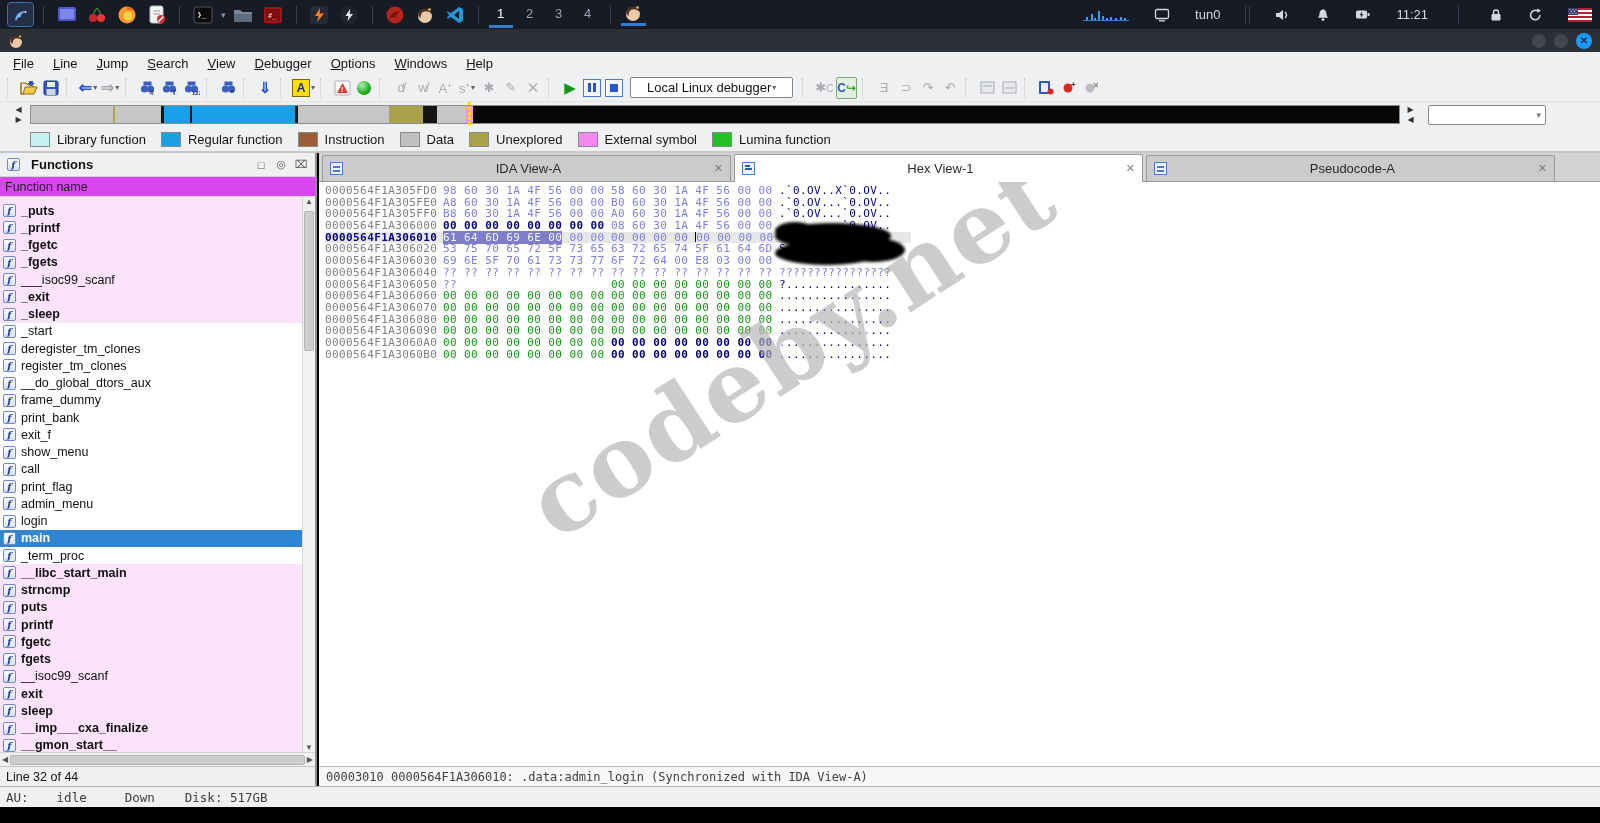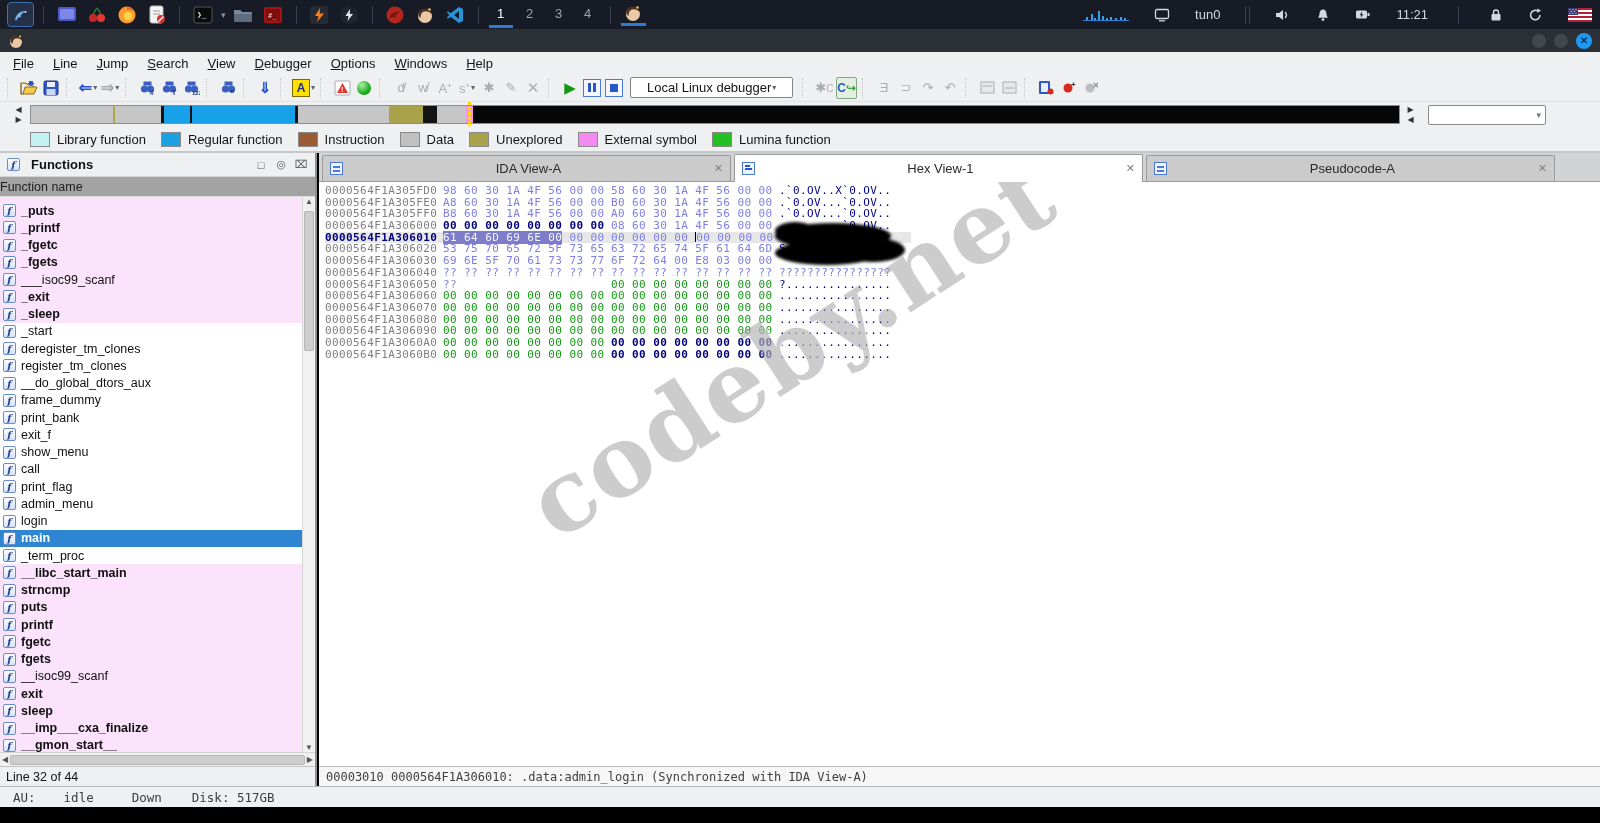--- a/index.html
+++ b/index.html
@@ -59,21 +59,21 @@
 
 .legend {position:absolute;left:0;top:127px;width:1600px;height:26px;background:#eff0f1;border-bottom:2px solid #c6c7c8;display:flex;align-items:center;padding-left:30px}
 .legend-item {display:flex;align-items:center;margin-right:15px;font-size:13px;color:#141414}
 .chip {width:20px;height:15px;border:1px solid #898989;margin-right:7px}
 
 
 .fpanel {position:absolute;left:0;top:153px;width:317px;height:633px;background:#fff;border-right:2px solid #909090;display:flex;flex-direction:column}
 .fp-title {height:24px;background:#eff0f1;display:flex;align-items:center;padding:0 7px;font-size:13px;color:#111;border-bottom:1px solid #d4d4d4;gap:6px}
 .fp-title .t {flex:1;font-weight:bold}
 .fp-btn {color:#555;font-size:11px;width:14px;text-align:center}
-.fp-header {height:20px;background:#a3a3a3;border-bottom:1px solid #dcdcdc;font-size:12.5px;color:#1d1d1d;display:flex;align-items:center;}
+.fp-header {height:20px;background:#d946ef;border-bottom:1px solid #dcdcdc;font-size:12.5px;color:#1d1d1d;display:flex;align-items:center;padding-left:5px}
 .fp-body {flex:1;position:relative;overflow:hidden;background:#fff}
 .fp-list {position:absolute;left:0;top:0;right:13px;bottom:0;overflow:hidden}
 .sliver {height:5px;background:#fbe3fb}
 .fr {height:17.25px;display:flex;align-items:center;padding-left:3px;background:#fff}
 .fr.lib {background:#fbe3fb}
 .fr.sel {background:#2e86d2}
 .fl {font-size:12.5px;color:#101010}
 .fr.b .fl {font-weight:bold}
 .fr.sel .fl {color:#fff;font-weight:bold}
 .fi {flex:none;width:13px;height:13px;border:1px solid #6c8cc8;background:linear-gradient(#fdfdff,#d7e3f8);color:#24409a;font-family:"DejaVu Serif",serif;font-style:italic;font-weight:bold;font-size:10px;line-height:11px;text-align:center;margin-right:5px;border-radius:2px}
@@ -759,19 +759,19 @@
         <ellipse cx="24" cy="12" rx="20" ry="9"></ellipse>
         <ellipse cx="102" cy="31" rx="32" ry="12"></ellipse>
       </g>
     </svg>
   <div class="watermark">codeby.net</div>
 </div>
 
 <div class="hexstatus">00003010 0000564F1A306010: .data:admin_login (Synchronized with IDA View-A)</div>
 
 <div class="statusbar">
-  <span style="margin-left:13px">AU:</span>
+  <span style="margin-left:6px">AU:</span>
   <span style="margin-left:28px">idle</span>
   <span style="margin-left:38px">Down</span>
   <span style="margin-left:30px">Disk: 517GB</span>
 </div>
 
 <div class="desktop-strip"></div>
 
 </body></html>

